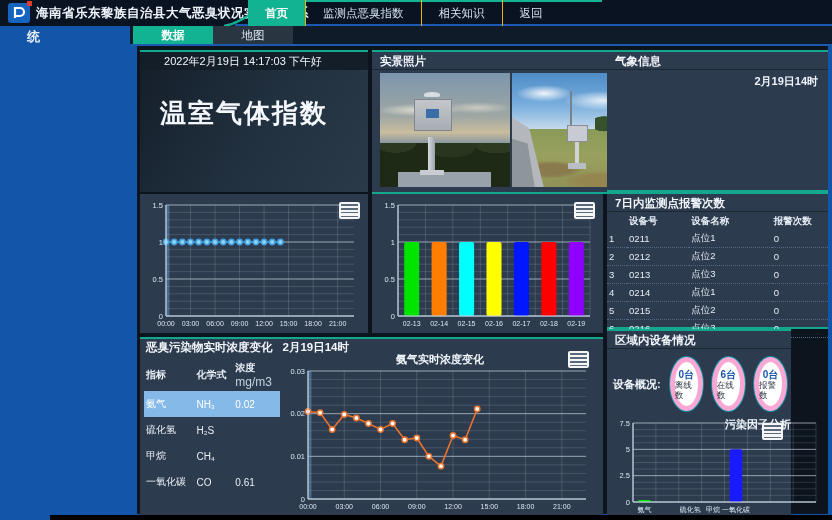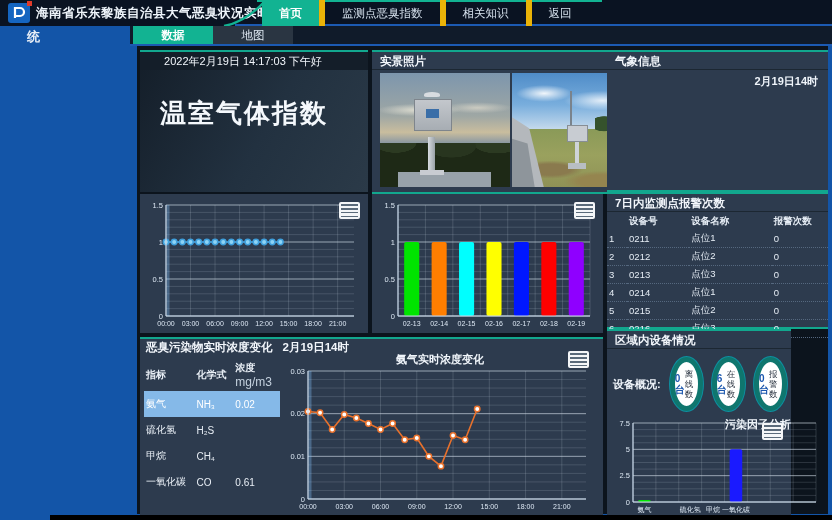--- a/index.html
+++ b/index.html
@@ -8,24 +8,24 @@
   
   .topbar{position:absolute;left:0;top:0;width:832px;height:26px;background:#0a1322;z-index:5;}
   .topbar .top-accent{position:absolute;left:257px;top:0;width:345px;height:2px;background:#12b392;}
   .topbar .nav-underline{position:absolute;left:235px;bottom:0;width:597px;height:2px;background:#1c5ab2;}
   .logo{position:absolute;left:8px;top:3px;width:22px;height:20px;background:#1565c0;border-radius:3px;}
   .logo svg{position:absolute;left:3px;top:2px;}
   .logo .logo-dot{position:absolute;right:-2px;top:-2px;width:5px;height:5px;background:#e03a2a;}
   .app-title{position:absolute;left:36px;top:0;height:26px;line-height:26px;color:#eef4fa;
              font-size:12.5px;font-weight:bold;letter-spacing:.5px;white-space:nowrap;}
   .curve{position:absolute;left:222px;top:0;}
-  .main-nav{position:absolute;left:262px;top:0;height:26px;display:flex;align-items:stretch;text-align:center;}
+  .main-nav{position:absolute;left:248px;top:0;height:26px;display:flex;align-items:stretch;text-align:center;}
   .nav-item{line-height:26px;padding:0 17px;color:#d7e2ee;font-size:11.5px;cursor:pointer;white-space:nowrap;}
   .nav-item.active{background:#12b392;color:#fff;font-weight:bold;}
-  .nav-item + .nav-item{border-left:6px solid #eab308;}
+  .nav-item + .nav-item{border-left:1px solid #eab308;}
   
   .tabbar{position:absolute;left:0;top:26px;width:832px;height:20px;z-index:4;}
   .tabbar .tab-strip{position:absolute;left:130px;top:0;width:702px;height:18px;background:#101b2a;border-bottom:2px solid #1c5ab2;}
   .title-wrap{position:absolute;left:27px;top:2px;color:#e8eef6;font-size:13px;font-weight:bold;}
   .tab{position:absolute;top:0;height:18px;width:80px;text-align:center;line-height:18px;
        color:#dfe8f2;font-size:11.5px;background:#2a3542;cursor:pointer;}
   .tab.t0{left:133px;} .tab.t1{left:213px;}
   .tab.active{background:#12b392;color:#fff;font-weight:bold;}
   
   .content-bg{position:absolute;left:137px;top:46px;width:691px;height:468px;background:#0c141d;}
@@ -106,22 +106,22 @@
   .poll-table tr.hl{background:#85b9e8;}
   .poll-table tr.hl td{color:#ffffff;}
   .pp-chart-title{position:absolute;left:150px;top:13px;width:300px;text-align:center;
                   font-size:11px;font-weight:bold;color:#f0f5fa;}
   .pp-chart{position:absolute;left:142px;top:26px;width:316px;height:148px;}
   .pp-menu{right:14px;top:12px;}
   
   #p-device{left:607px;top:329px;width:184px;height:187px;}
   .overview-row{display:flex;align-items:center;gap:9px;padding:8px 4px 4px 6px;}
   .overview-label{font-size:11px;font-weight:bold;color:#eef3f9;white-space:nowrap;}
-  .badge{width:44px;height:44px;border-radius:50%;background:#ffffff;border:5px solid #0f766e;
-         display:flex;flex-direction:row;align-items:center;justify-content:center;box-shadow:0 0 0 1px #0d8fa0;}
+  .badge{width:44px;height:44px;border-radius:50%;background:#ffffff;border:5px solid #f9a8d4;
+         display:flex;flex-direction:column;align-items:center;justify-content:center;box-shadow:0 0 0 1px #0d8fa0;}
   .badge .count{color:#1a56ad;font-weight:bold;font-size:10px;line-height:11px;}
   .badge .label{color:#2a3340;font-size:8.5px;line-height:10px;}
   .analysis-title{text-align:right;font-size:11px;font-weight:bold;color:#f0f5fa;padding-top:2px;}
   .factor-chart{position:absolute;left:4px;top:88px;width:213px;height:95px;}
   .fc-menu{right:8px;top:92px;}
 </style>
 </head>
 <body>
 
 <div class="page">

